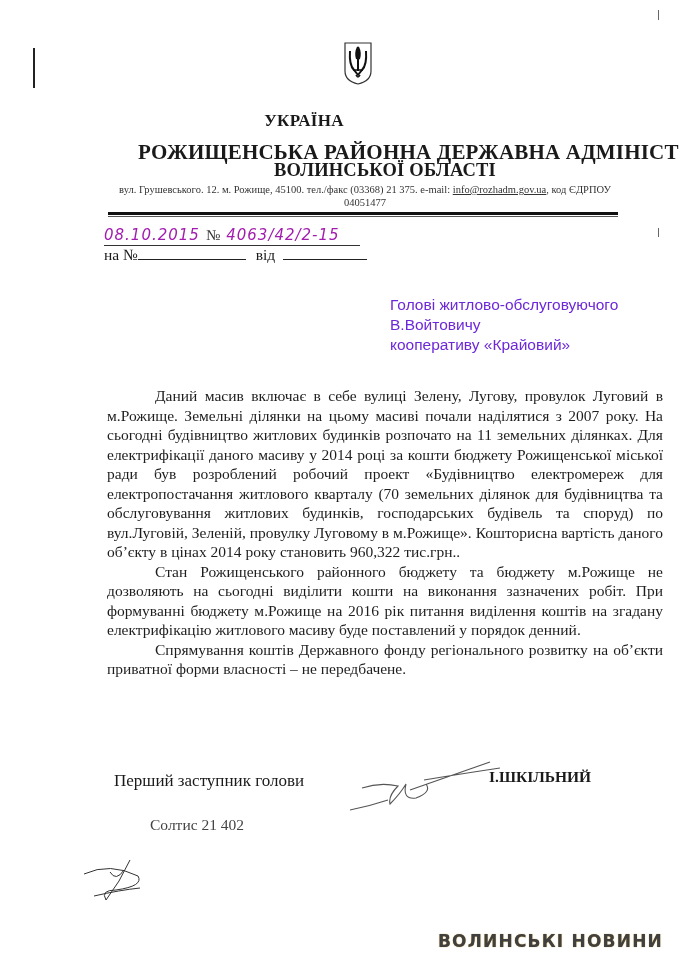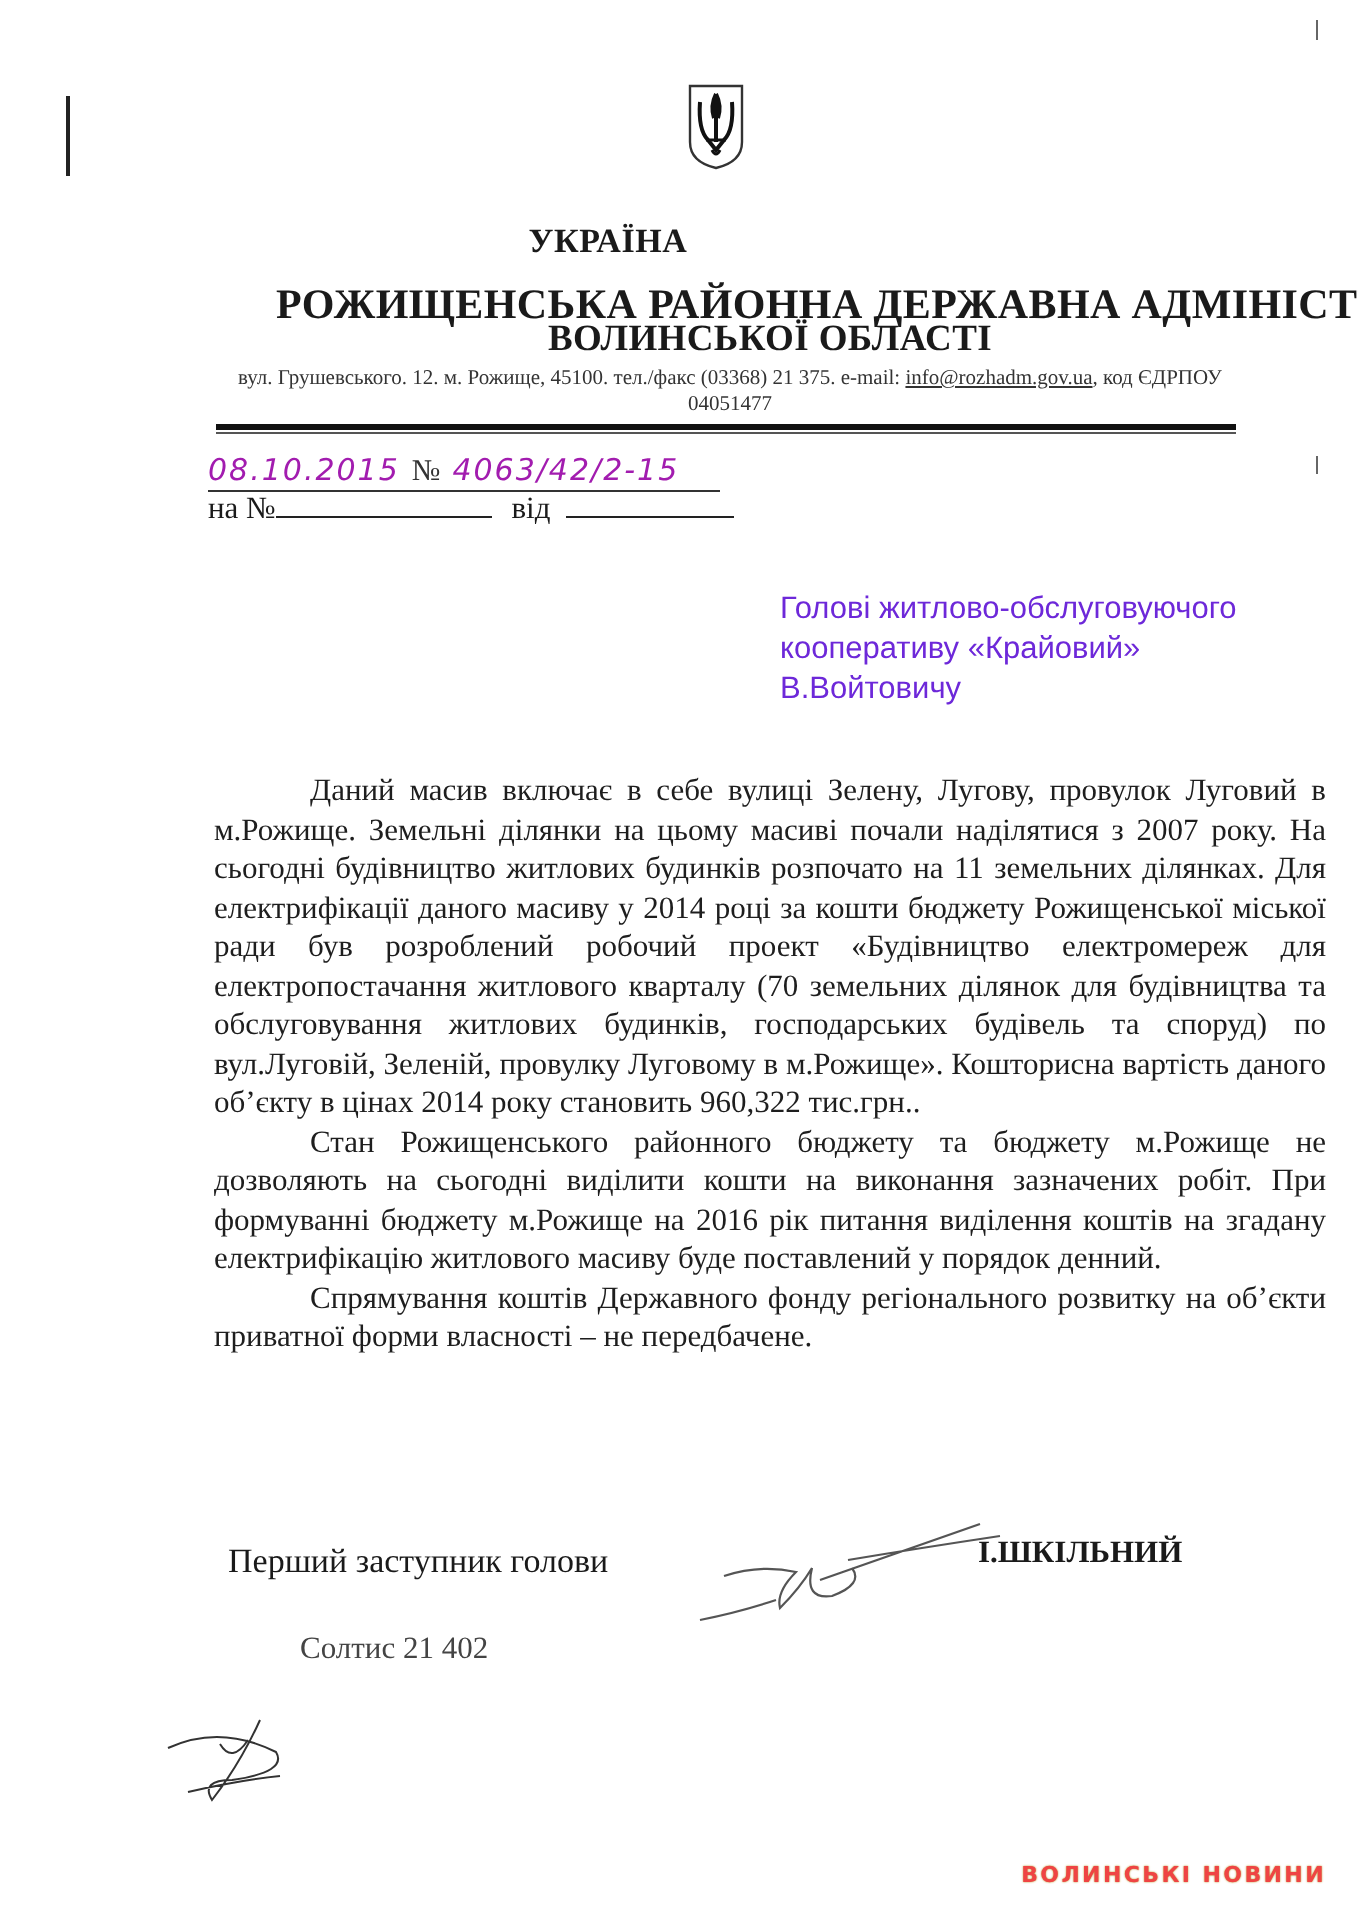--- a/index.html
+++ b/index.html
@@ -25,21 +25,21 @@
     .inref { left: 104px; top: 246px; font-size: 15.5px; white-space: nowrap; }
     .blank { display: inline-block; border-bottom: 1px solid #222; vertical-align: baseline; height: 12px; }
     .addressee { left: 390px; top: 295px; font-family: "Liberation Sans", "DejaVu Sans", sans-serif; font-size: 15.5px; line-height: 20px; color: #6d28d9; }
     .body-text { left: 107px; top: 386px; width: 556px; font-size: 15.5px; line-height: 19.5px; text-align: justify; color: #1e1e1e; }
     .body-text p { margin: 0; text-indent: 48px; }
     .sig-pos { left: 114px; top: 771px; font-size: 17px; }
     .sig-name { left: 489px; top: 768px; font-size: 15.5px; font-weight: bold; }
     .exec { left: 114px; top: 816px; font-size: 15.5px; color: #444; overflow: hidden; height: 15px; margin-left: 36px; }
     .signature { left: 340px; top: 756px; width: 180px; height: 62px; }
     .initials { left: 80px; top: 852px; width: 90px; height: 60px; }
-    .watermark { right: 16px; top: 931px; font-family: "DejaVu Sans", sans-serif; font-weight: bold; font-size: 11px; letter-spacing: 1.2px; color: #ef4444; text-shadow: 0 0 1px #b08410; }
+    .watermark { right: 16px; top: 931px; font-family: "DejaVu Sans", sans-serif; font-weight: bold; font-size: 17px; letter-spacing: 1.2px; color: #404040; text-shadow: 0 0 1px #b08410; }
   </style>
 </head>
 <body>
 
 <div class="scan-mark" style="left:33px; top:48px; width:2px; height:40px;"></div>
 <div class="scan-mark" style="left:658px; top:10px; width:1px; height:10px; background:#666;"></div>
 <div class="scan-mark" style="left:658px; top:228px; width:1px; height:9px; background:#666;"></div>
 
 <svg class="abs crest" viewBox="0 0 30 44">
   <path d="M2 2 H28 V30 Q28 40 15 43 Q2 40 2 30 Z" fill="none" stroke="#333" stroke-width="1.2"></path>
@@ -68,22 +68,22 @@
 <div class="outline" style="left:104px; top:245px; width:256px;"></div>
 
 <div class="abs inref">
   <span>на №</span><span class="blank" style="width:108px;"></span>
   <span style="margin-left:6px;">від</span>
   <span class="blank" style="width:84px; margin-left:4px;"></span>
 </div>
 
 <div class="abs addressee">
   <div>Голові житлово-обслуговуючого</div>
+  <div>В.Войтовичу</div>
   <div>кооперативу «Крайовий»</div>
-  <div>В.Войтовичу</div>
 </div>
 
 <div class="abs body-text">
   <p>Даний масив включає в себе вулиці Зелену, Лугову, провулок Луговий в м.Рожище. Земельні ділянки на цьому масиві почали наділятися з 2007 року. На сьогодні будівництво житлових будинків розпочато на 11 земельних ділянках. Для електрифікації даного масиву у 2014 році за кошти бюджету Рожищенської міської ради був розроблений робочий проект «Будівництво електромереж для електропостачання житлового кварталу (70 земельних ділянок для будівництва та обслуговування житлових будинків, господарських будівель та споруд) по вул.Луговій, Зеленій, провулку Луговому в м.Рожище». Кошторисна вартість даного об’єкту в цінах 2014 року становить 960,322 тис.грн..</p>
   <p>Стан Рожищенського районного бюджету та бюджету  м.Рожище не дозволяють на сьогодні виділити кошти на виконання зазначених робіт. При формуванні бюджету м.Рожище на 2016 рік питання виділення коштів на згадану електрифікацію житлового масиву буде поставлений у порядок денний.</p>
   <p>Спрямування коштів Державного фонду регіонального розвитку на об’єкти приватної форми власності – не передбачене.</p>
 </div>
 
 <div class="abs sig-pos">Перший заступник голови</div>
 <svg class="abs signature" viewBox="0 0 180 62">

